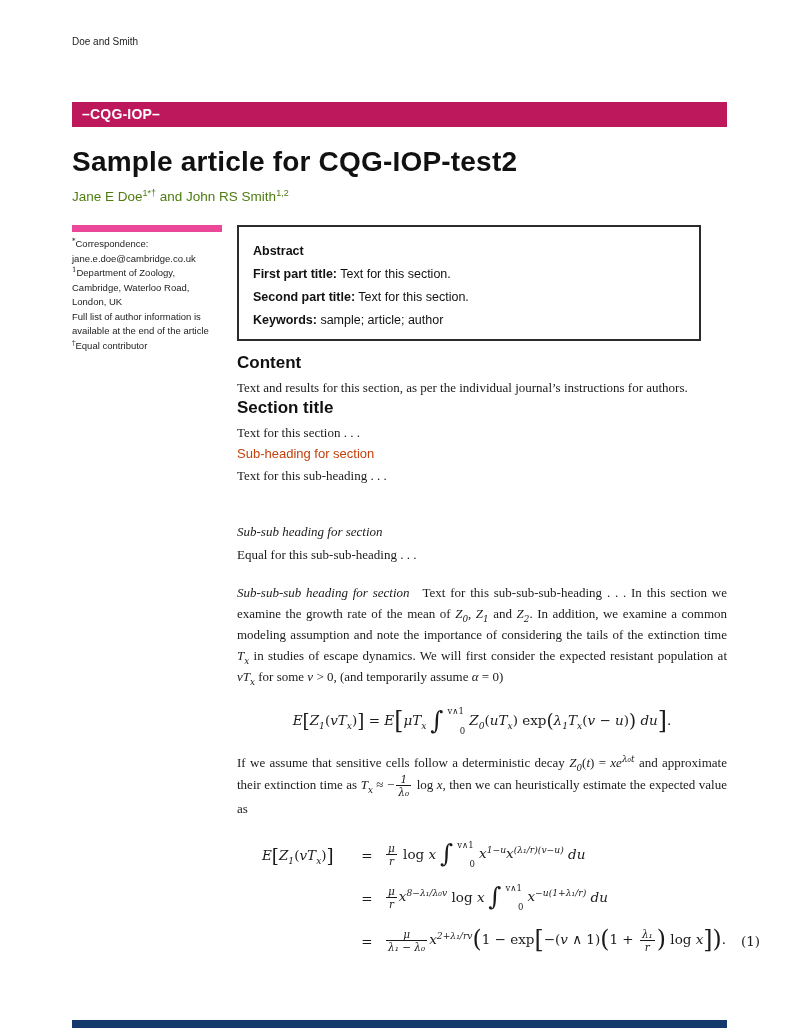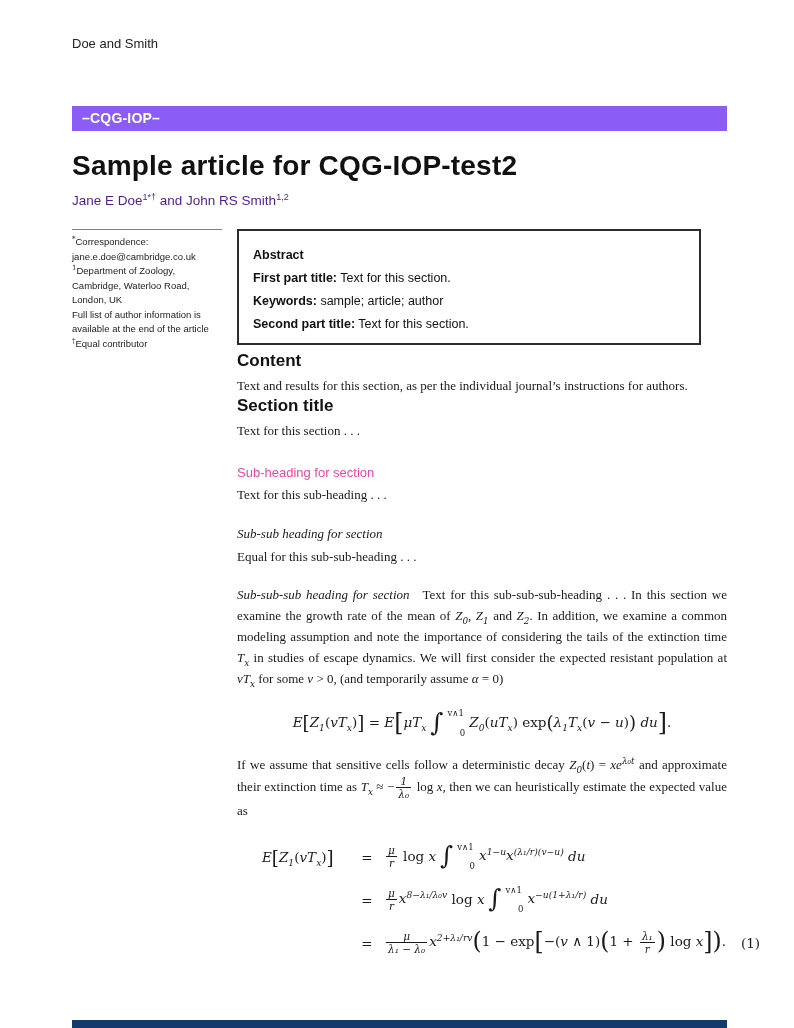--- a/index.html
+++ b/index.html
@@ -1,48 +1,48 @@
 <!DOCTYPE html>
 <html lang="en"><head>
 <meta charset="utf-8">
 <style>
   html,body{margin:0;padding:0;background:#fff;}
   .page{position:relative;width:794px;height:1028px;background:#ffffff;overflow:hidden;
         font-family:"Liberation Serif",serif;color:#1a1a1a;}
   .mwrap{position:absolute;left:72px;width:655px;top:0;}
 
-  .running{margin-top:36px;font-family:"Liberation Sans",sans-serif;font-size:13px;color:#222;}
+  .running{margin-top:36px;font-family:"Liberation Sans",sans-serif;font-size:10px;color:#222;}
 
-  .banner{margin-top:55px;background:#8b5cf6;color:#fff;font-family:"Liberation Sans",sans-serif;
+  .banner{margin-top:55px;background:#be185d;color:#fff;font-family:"Liberation Sans",sans-serif;
           font-weight:bold;font-size:14px;padding:4px 10px 5px 10px;letter-spacing:.2px;}
 
   .title{margin-top:19px;font-family:"Liberation Sans",sans-serif;font-weight:bold;
          font-size:28px;color:#111;letter-spacing:.2px;}
 
-  .authors{margin-top:11px;font-family:"Liberation Sans",sans-serif;font-size:13.5px;color:#4c1d95;}
+  .authors{margin-top:11px;font-family:"Liberation Sans",sans-serif;font-size:13.5px;color:#4d7c0f;}
   .authors sup{font-size:9px;line-height:0;font-family:"Liberation Sans",sans-serif;}
 
   .cols{display:flex;margin-top:21px;align-items:flex-start;}
-  .sidebar{width:150px;flex:0 0 150px;border-top:1px solid #ec4899;padding-top:5px;
+  .sidebar{width:150px;flex:0 0 150px;border-top:7px solid #ec4899;padding-top:5px;
            font-family:"Liberation Sans",sans-serif;font-size:9.5px;line-height:14.5px;color:#222;}
   .sidebar sup{font-size:7px;line-height:0;}
   .abstract{margin-left:15px;width:432px;border:2px solid #2b2b2b;padding:17px 14px 12px 14px;
             font-family:"Liberation Sans",sans-serif;font-size:12.5px;color:#111;}
   .abstract .ab-head{font-weight:bold;font-size:12.5px;}
   .ab-row{margin-top:9px;}
   .ab-label{font-weight:bold;}
 
   .main{margin-left:165px;width:490px;}
   h2.sec{font-family:"Liberation Sans",sans-serif;font-size:17px;font-weight:bold;color:#111;
          margin:0;padding:0;}
   .content-head{margin-top:33px;}
   .body-par{font-size:13px;line-height:21px;text-align:justify;margin-top:4px;color:#1a1a1a;}
   .sec-gap{margin-top:15px;}
-  .subhead{margin-top:24px;font-family:"Liberation Sans",sans-serif;font-size:13px;color:#ec4899;}
-  .subsubhead{margin-top:21px;font-style:italic;font-size:13px;color:#1a1a1a;}
+  .subhead{margin-top:3px;font-family:"Liberation Sans",sans-serif;font-size:13px;color:#c2410c;}
+  .subsubhead{margin-top:38px;font-style:italic;font-size:13px;color:#1a1a1a;}
   .par-block{margin-top:17px;}
 
   
   .it{font-style:italic;}
   .rm{font-style:normal;}
   sub,sup,.lsup,.lsub,.fnum,.fden{font-family:"DejaVu Serif",serif;}
   sub,sup{font-size:68%;line-height:0;}
   .eq{font-family:"DejaVu Serif",serif;font-size:13.5px;}
   .eq-display{margin-top:20px;text-align:center;}
   .int{font-size:25px;font-style:normal;vertical-align:-4px;margin:0 1px 0 4px;line-height:0;}
@@ -95,24 +95,24 @@
         <div><span>available at the end of the article</span></div>
         <div><span><sup>†</sup></span><span>Equal contributor</span></div>
       </div>
 
       <div class="abstract">
         <div class="ab-head">Abstract</div>
         <div class="ab-row">
           <span class="ab-label">First part title:</span><span> Text for this section.</span>
         </div>
         <div class="ab-row">
-          <span class="ab-label">Keywords:</span><span> sample; article; author</span>
+          <span class="ab-label">Second part title:</span><span> Text for this section.</span>
         </div>
         <div class="ab-row">
-          <span class="ab-label">Second part title:</span><span> Text for this section.</span>
+          <span class="ab-label">Keywords:</span><span> sample; article; author</span>
         </div>
       </div>
     </div>
 
     <div class="main">
       <h2 class="sec content-head">Content</h2>
       <div class="body-par">Text and results for this section, as per the individual journal’s instructions for authors.</div>
 
       <h2 class="sec sec-gap">Section title</h2>
       <div class="body-par">Text for this section . . .</div>

